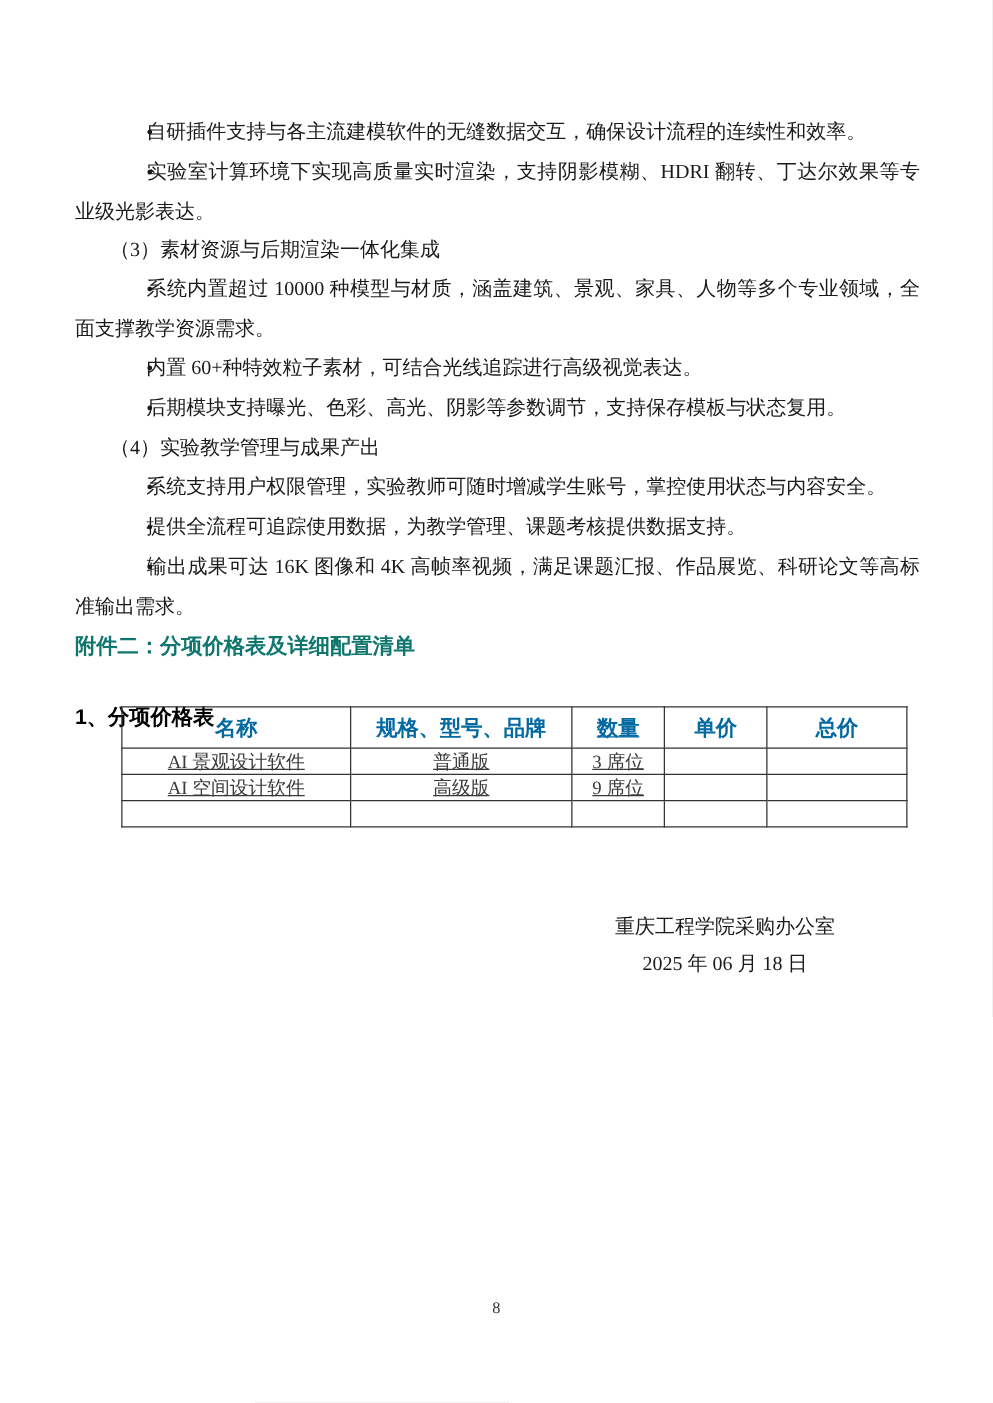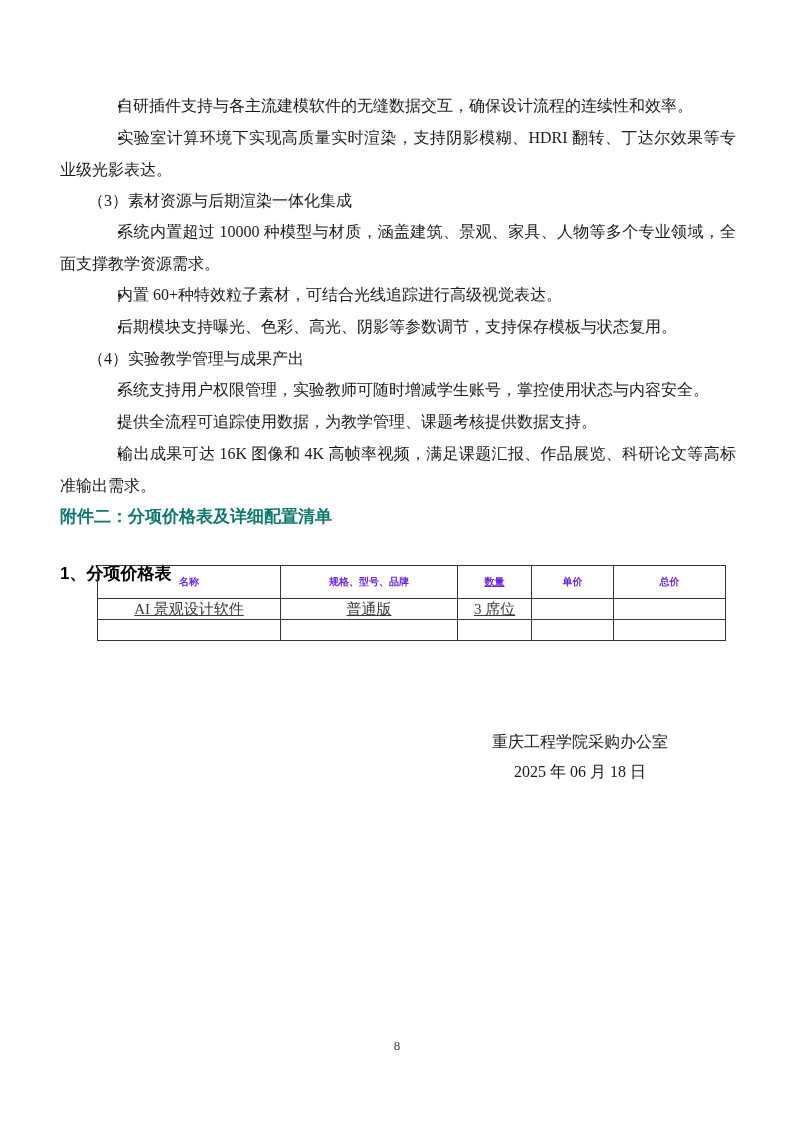--- a/index.html
+++ b/index.html
@@ -44,21 +44,21 @@
     width:603px;
   }
   .price-table th,.price-table td{
     border:1px solid #333;
     padding:0 2px;
     text-align:center;vertical-align:middle;
     overflow:hidden;white-space:nowrap;
   }
   .price-table th{
     font-family:"Liberation Sans","DejaVu Sans",sans-serif;
-    font-weight:bold;font-size:10px;color:#6d28d9;
+    font-weight:bold;font-size:17px;color:#0369a1;
     height:32px;
   }
   .price-table td{
     font-size:15px;color:#3a3a3a;
     height:20px;
     text-decoration:underline;
   }
   .col-name{width:178px;}
   .col-spec{width:172px;}
   .col-qty{width:69px;text-decoration:underline;}
@@ -108,20 +108,27 @@
       <th class="col-total">总价</th>
     </tr>
     <tr>
       <td>AI 景观设计软件</td>
       <td>普通版</td>
       <td>3 席位</td>
       <td></td>
       <td></td>
     </tr>
     <tr>
+      <td>AI 空间设计软件</td>
+      <td>高级版</td>
+      <td>9 席位</td>
+      <td></td>
+      <td></td>
+    </tr>
+    <tr>
       <td></td>
       <td></td>
       <td></td>
       <td></td>
       <td></td>
     </tr>
   </tbody>
     </table>
 
   <div class="signature">

